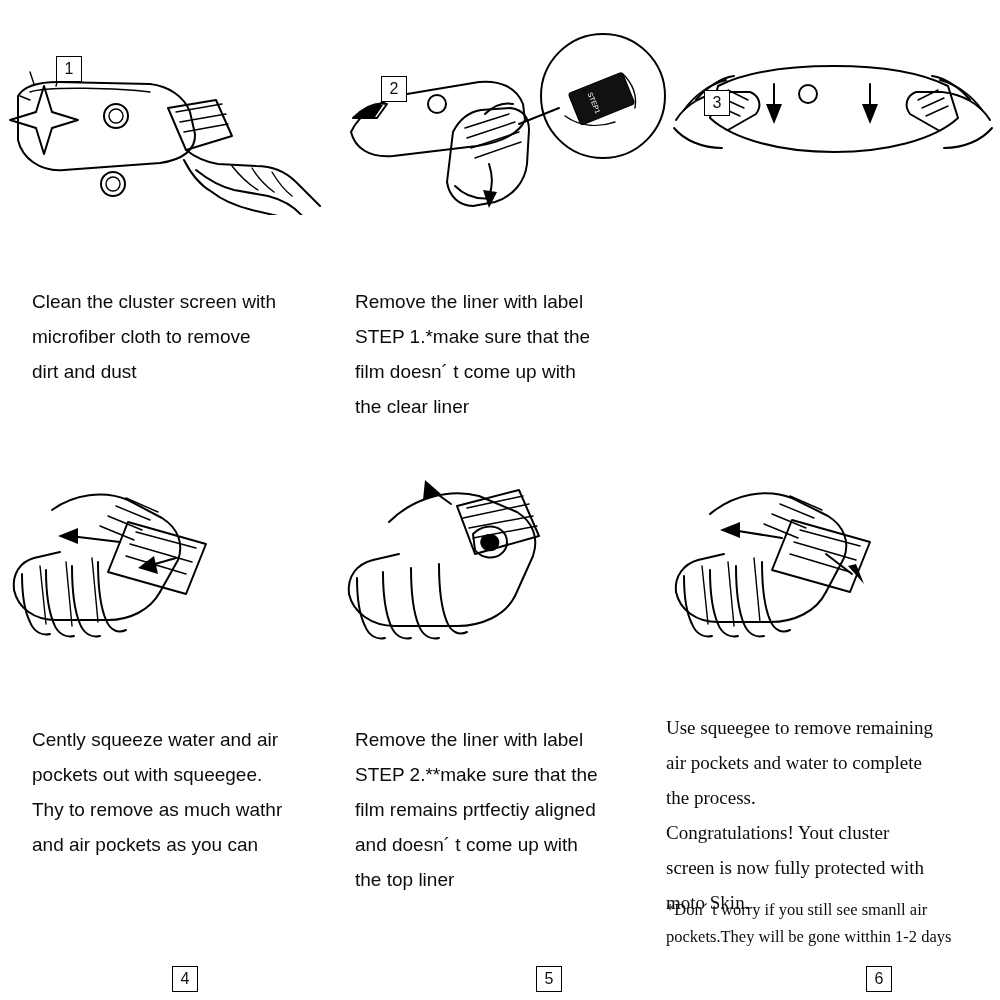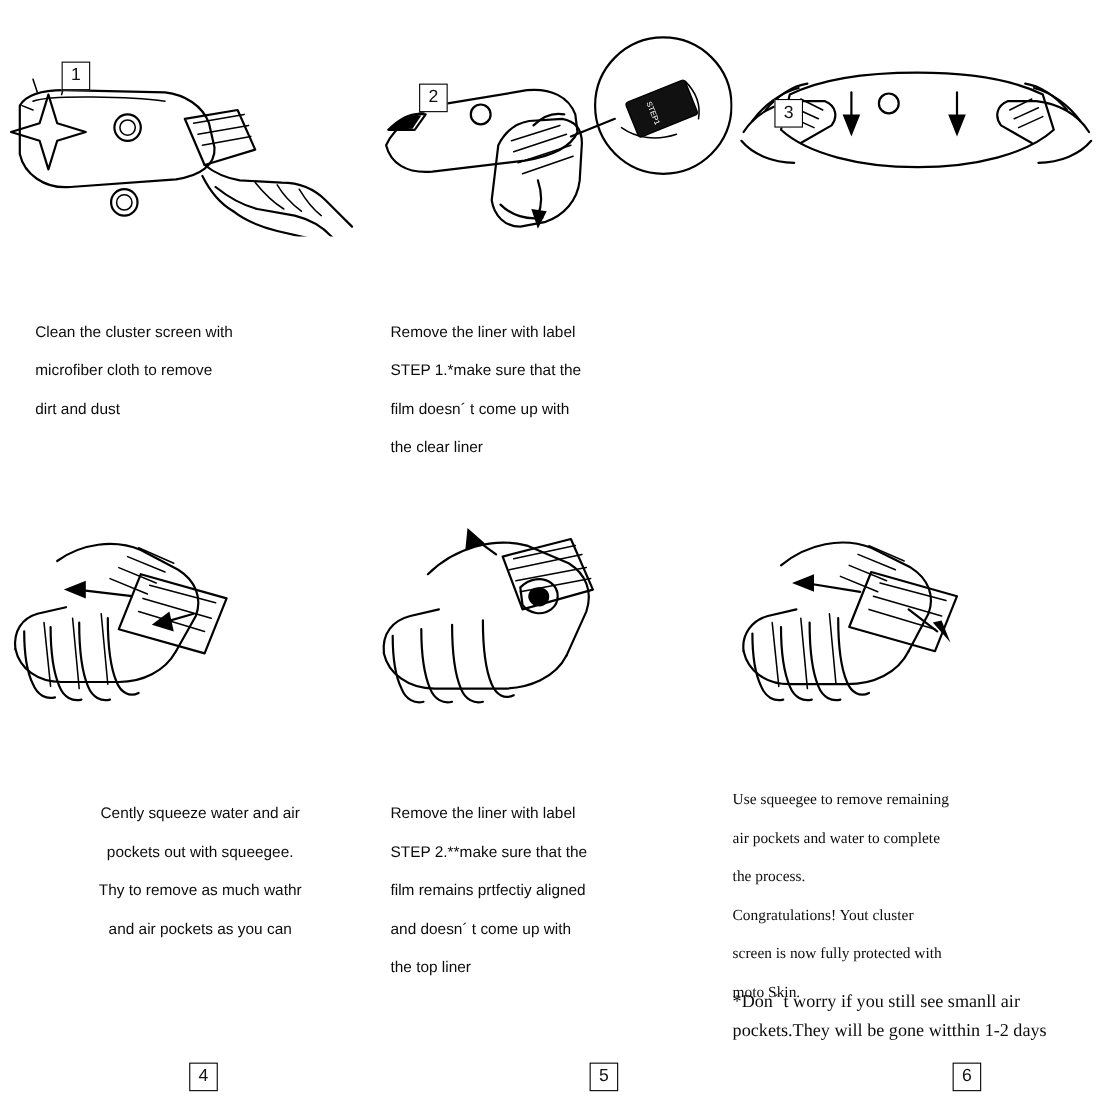--- a/index.html
+++ b/index.html
@@ -54,42 +54,42 @@
     display: flex;
     align-items: center;
     justify-content: center;
     font-size: 16px;
     line-height: 1;
     background: #fff;
     font-family: "Liberation Sans", sans-serif;
     z-index: 5;
   }
   .caption {
-    font-size: 14px;
+    font-size: 19px;
     line-height: 35px;
     color: #0c0c0c;
     font-family: "Liberation Sans", sans-serif;
     white-space: pre-line;
   }
   .caption.small {
     font-size: 16.5px;
     line-height: 27px;
   }
   
   #cell1 .stepnum { top: 56px; left: 56px; }
   #cell2 .stepnum { top: 76px; left: 48px; }
   #cell3 .stepnum { top: 90px; left: 38px; }
   #cell4 .stepnum { bottom: 8px; left: 172px; }
   #cell5 .stepnum { bottom: 8px; left: 203px; }
   #cell6 .stepnum { bottom: 8px; left: 200px; }
 
   #cell1 .caption { position: absolute; top: 284px; left: 32px; width: 290px; }
   #cell2 .caption { position: absolute; top: 284px; left: 22px; width: 300px; }
   #cell3 .caption { position: absolute; top: 284px; left: 9px; width: 315px; }
-  #cell4 .caption { position: absolute; top: 252px; left: 32px; width: 300px; text-align: center; }
+  #cell4 .caption { position: absolute; top: 252px; left: 32px; width: 300px; }
   #cell5 .caption { position: absolute; top: 252px; left: 22px; width: 305px; }
   #cell6 .caption { position: absolute; top: 240px; left: 0px; width: 330px; font-family: Liberation Serif, serif; }
   #cell6 .caption.small { position: absolute; top: 426px; left: 0px; width: 340px; }
 
   .ink { fill: none; stroke: #000; stroke-width: 2; stroke-linecap: round; stroke-linejoin: round; }
   .ink-thin { fill: none; stroke: #000; stroke-width: 1.4; stroke-linecap: round; stroke-linejoin: round; }
   .ink-fill { fill: #000; stroke: none; }
   .lbl-box { fill: #111; stroke: #000; stroke-width: 1.2; }
   .lbl-text { fill: #fff; font-family: "Liberation Sans", sans-serif; font-size: 7px; }
 </style>

